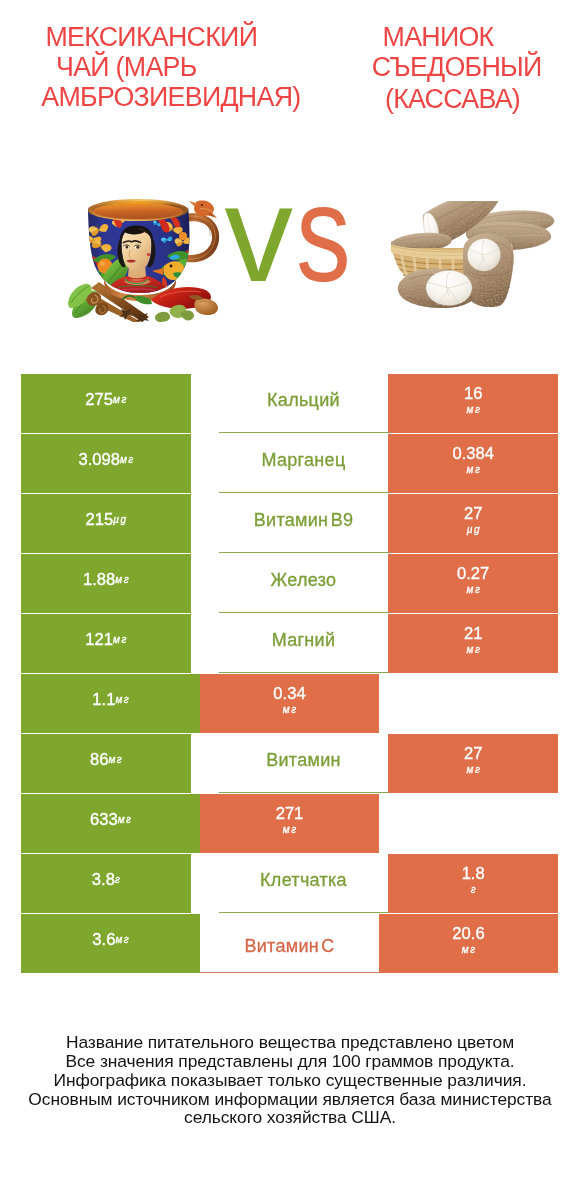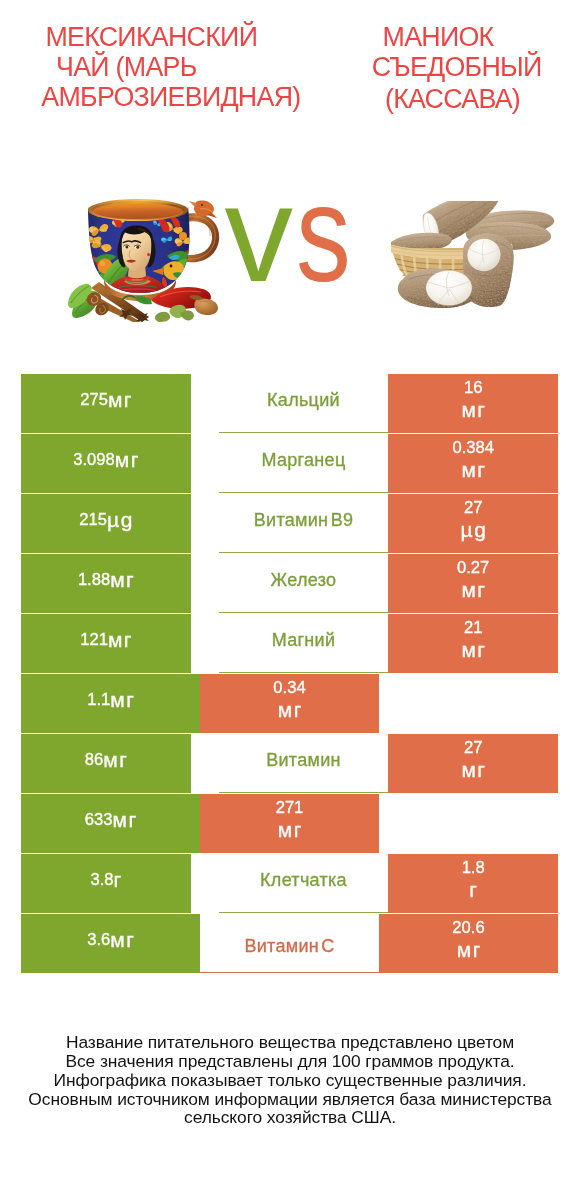--- a/index.html
+++ b/index.html
@@ -21,21 +21,21 @@
   .vs .s{display:inline-block;transform:scaleX(0.80);transform-origin:left center;margin-left:2.5px;}
   .vs .v{color:#7FA72E;}
   .vs .s{color:#E06F49;}
 
   
   .table{position:absolute;left:21px;top:374px;width:537px;}
   .row{position:relative;height:59px;margin-bottom:1px;display:flex;}
   .cell{width:179px;box-sizing:border-box;display:flex;align-items:center;justify-content:center;padding-bottom:5px;}
   .cl .val,.cr .val{position:relative;top:-1.5px;}
   .val{font-size:16.6px;font-weight:400;color:#ffffff;letter-spacing:0px;white-space:nowrap;-webkit-text-stroke:0.35px #ffffff;word-spacing:-1.5px;}
-  .val.u{font-size:21px;letter-spacing:1.5px;margin-right:-1.5px;}
+  .val.u{font-size:10px;letter-spacing:1.5px;margin-right:-1.5px;font-style:italic;}
   .cl{background:#7FA72E;}
   .cr{background:#E06F49;flex-direction:column;}
   .cm{background:#fff;border-bottom:1px solid #7FA72E;}
   .cm.rl{border-bottom-color:#8DA84A;margin-left:28px;}
   .cm.rr{border-bottom-color:#C9795D;margin-top:12px;}
   .nut{font-size:18px;font-weight:400;letter-spacing:0.3px;word-spacing:-3px;white-space:nowrap;-webkit-text-stroke:0.3px;}
   .nut.wl{color:#7C9E37;}
   .nut.wr{color:#D4694A;}
 
   

